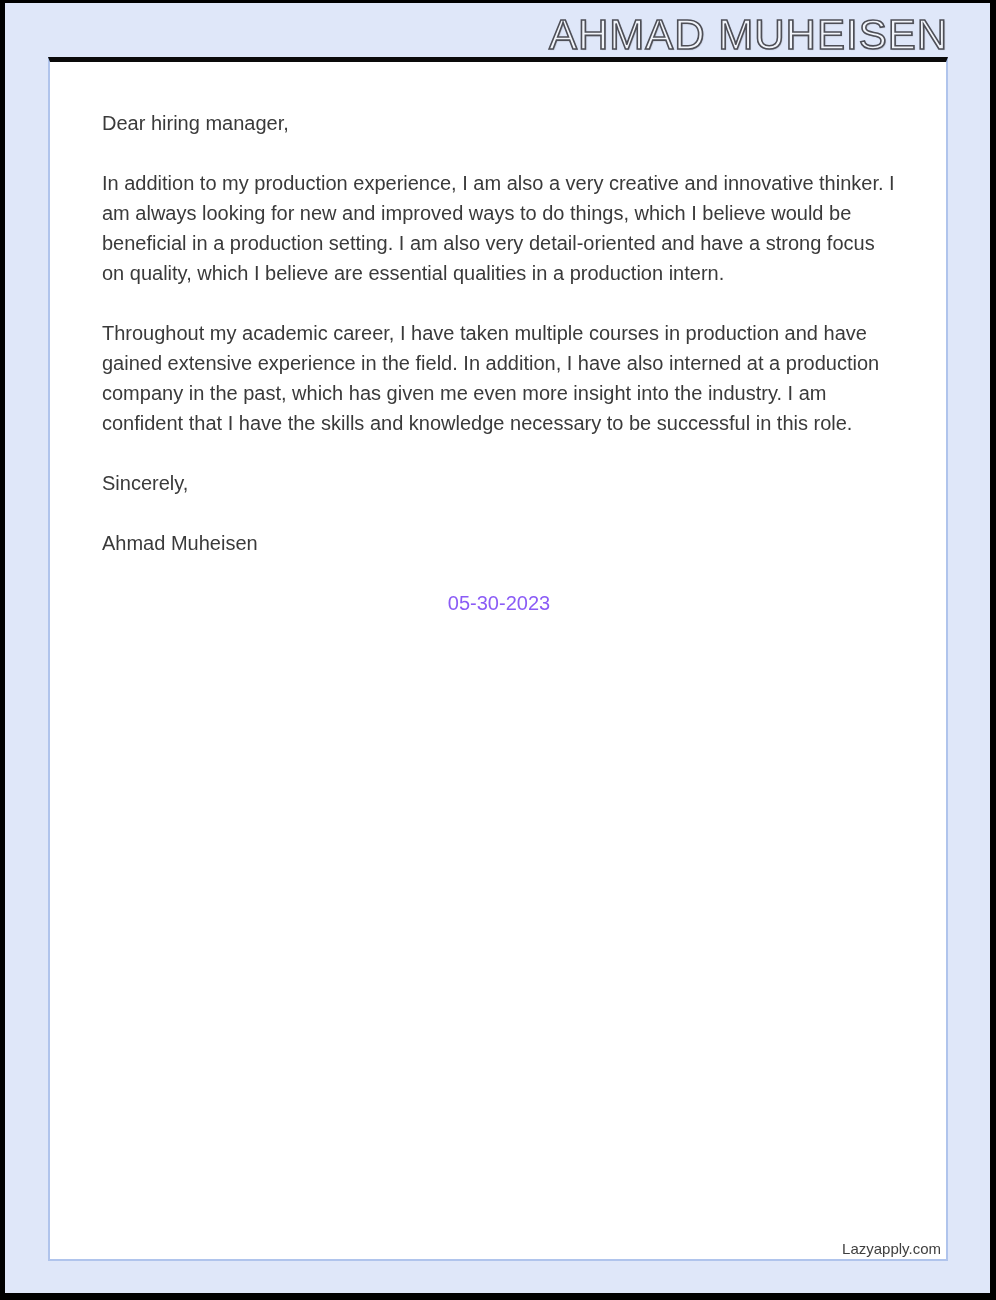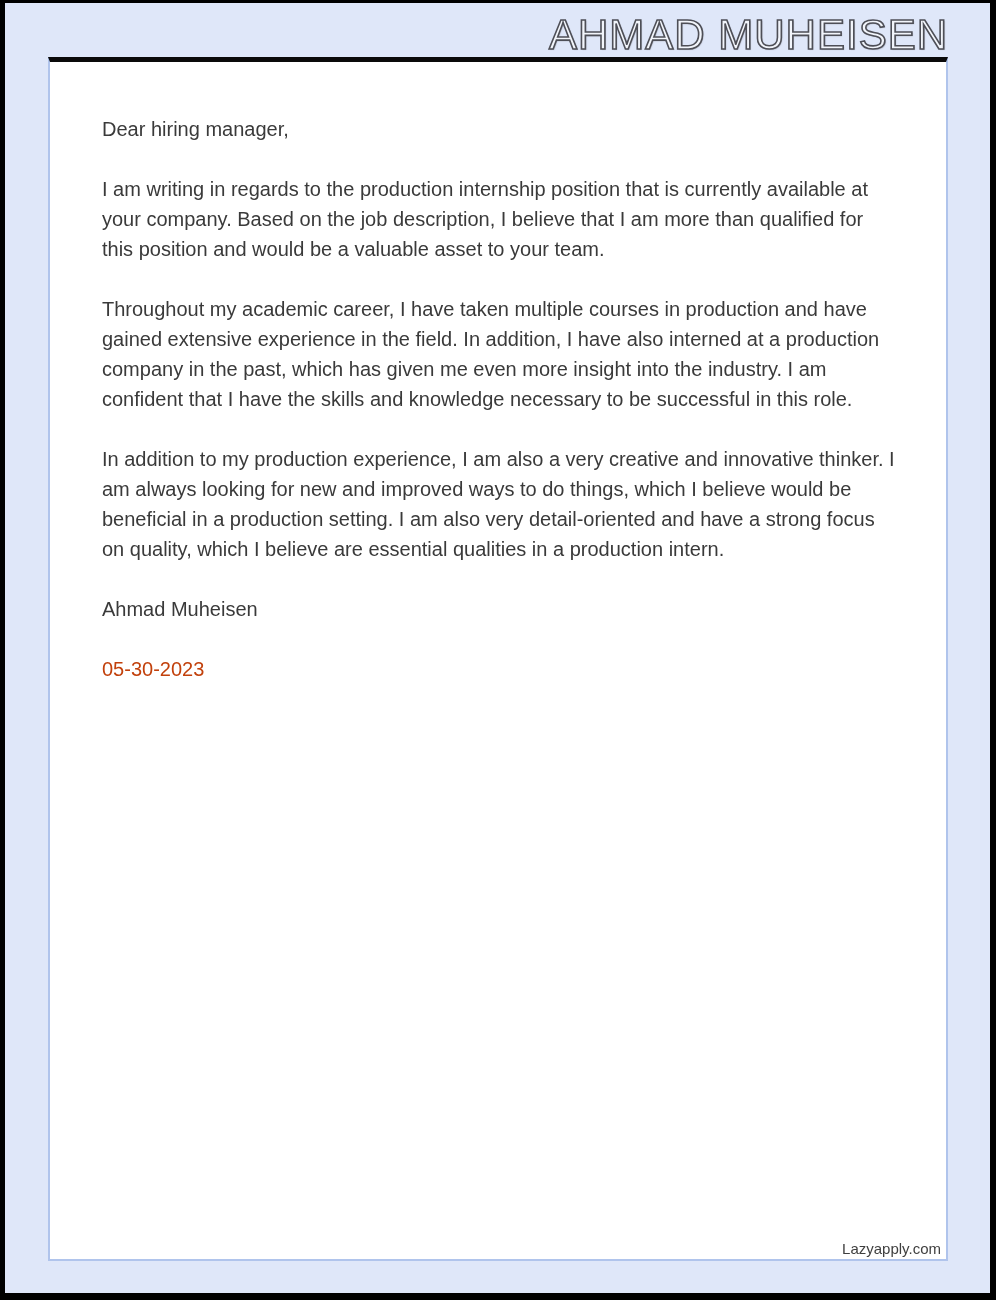--- a/index.html
+++ b/index.html
@@ -44,27 +44,28 @@
     border: 2px solid #b0c4ec;
     border-top: 5px solid #0a0a0a;
   }
   .letter-content {
     padding: 38px 50px 0 52px;
     width: 100%;
     color: #3a3a3a;
     font-size: 20px;
     line-height: 30px;
   }
-  .letter-content p { margin: 14px 0 30px 0; max-width: 795px; }
+  .letter-content p { margin: 8px 0 30px 0; max-width: 795px; }
   .greeting { margin-bottom: 30px; }
   .closing { margin-bottom: 30px; }
   .signature { margin-bottom: 10px; }
   .date {
-    color: #c2410c;
+    color: #8b5cf6;
     margin-bottom: 0;
+    text-align: center;
   }
   .watermark {
     position: absolute;
     right: 5px; bottom: 1px;
     font-size: 15px;
     line-height: 18px;
     color: #3f3f3f;
   }
 </style>
 </head>
@@ -75,27 +76,27 @@
 
     <div class="header">
       <span class="header-name">AHMAD MUHEISEN</span>
     </div>
 
     <div class="letter-box">
       <div class="letter-content">
 
         <p class="greeting">Dear hiring manager,</p>
 
-        <p>I am writing in regards to the production internship position that is currently available at your company. Based on the job description, I believe that I am more than qualified for this position and would be a valuable asset to your team.</p>
+
+        <p>In addition to my production experience, I am also a very creative and innovative thinker. I am always looking for new and improved ways to do things, which I believe would be beneficial in a production setting. I am also very detail-oriented and have a strong focus on quality, which I believe are essential qualities in a production intern.</p>
 
         <p>Throughout my academic career, I have taken multiple courses in production and have gained extensive experience in the field. In addition, I have also interned at a production company in the past, which has given me even more insight into the industry. I am confident that I have the skills and knowledge necessary to be successful in this role.</p>
 
-        <p>In addition to my production experience, I am also a very creative and innovative thinker. I am always looking for new and improved ways to do things, which I believe would be beneficial in a production setting. I am also very detail-oriented and have a strong focus on quality, which I believe are essential qualities in a production intern.</p>
 
-
+        <p class="closing">Sincerely,</p>
 
         <p class="signature">Ahmad Muheisen</p>
 
         <p class="date">05-30-2023</p>
 
       </div>
 
       <div class="watermark">Lazyapply.com</div>
     </div>
 

